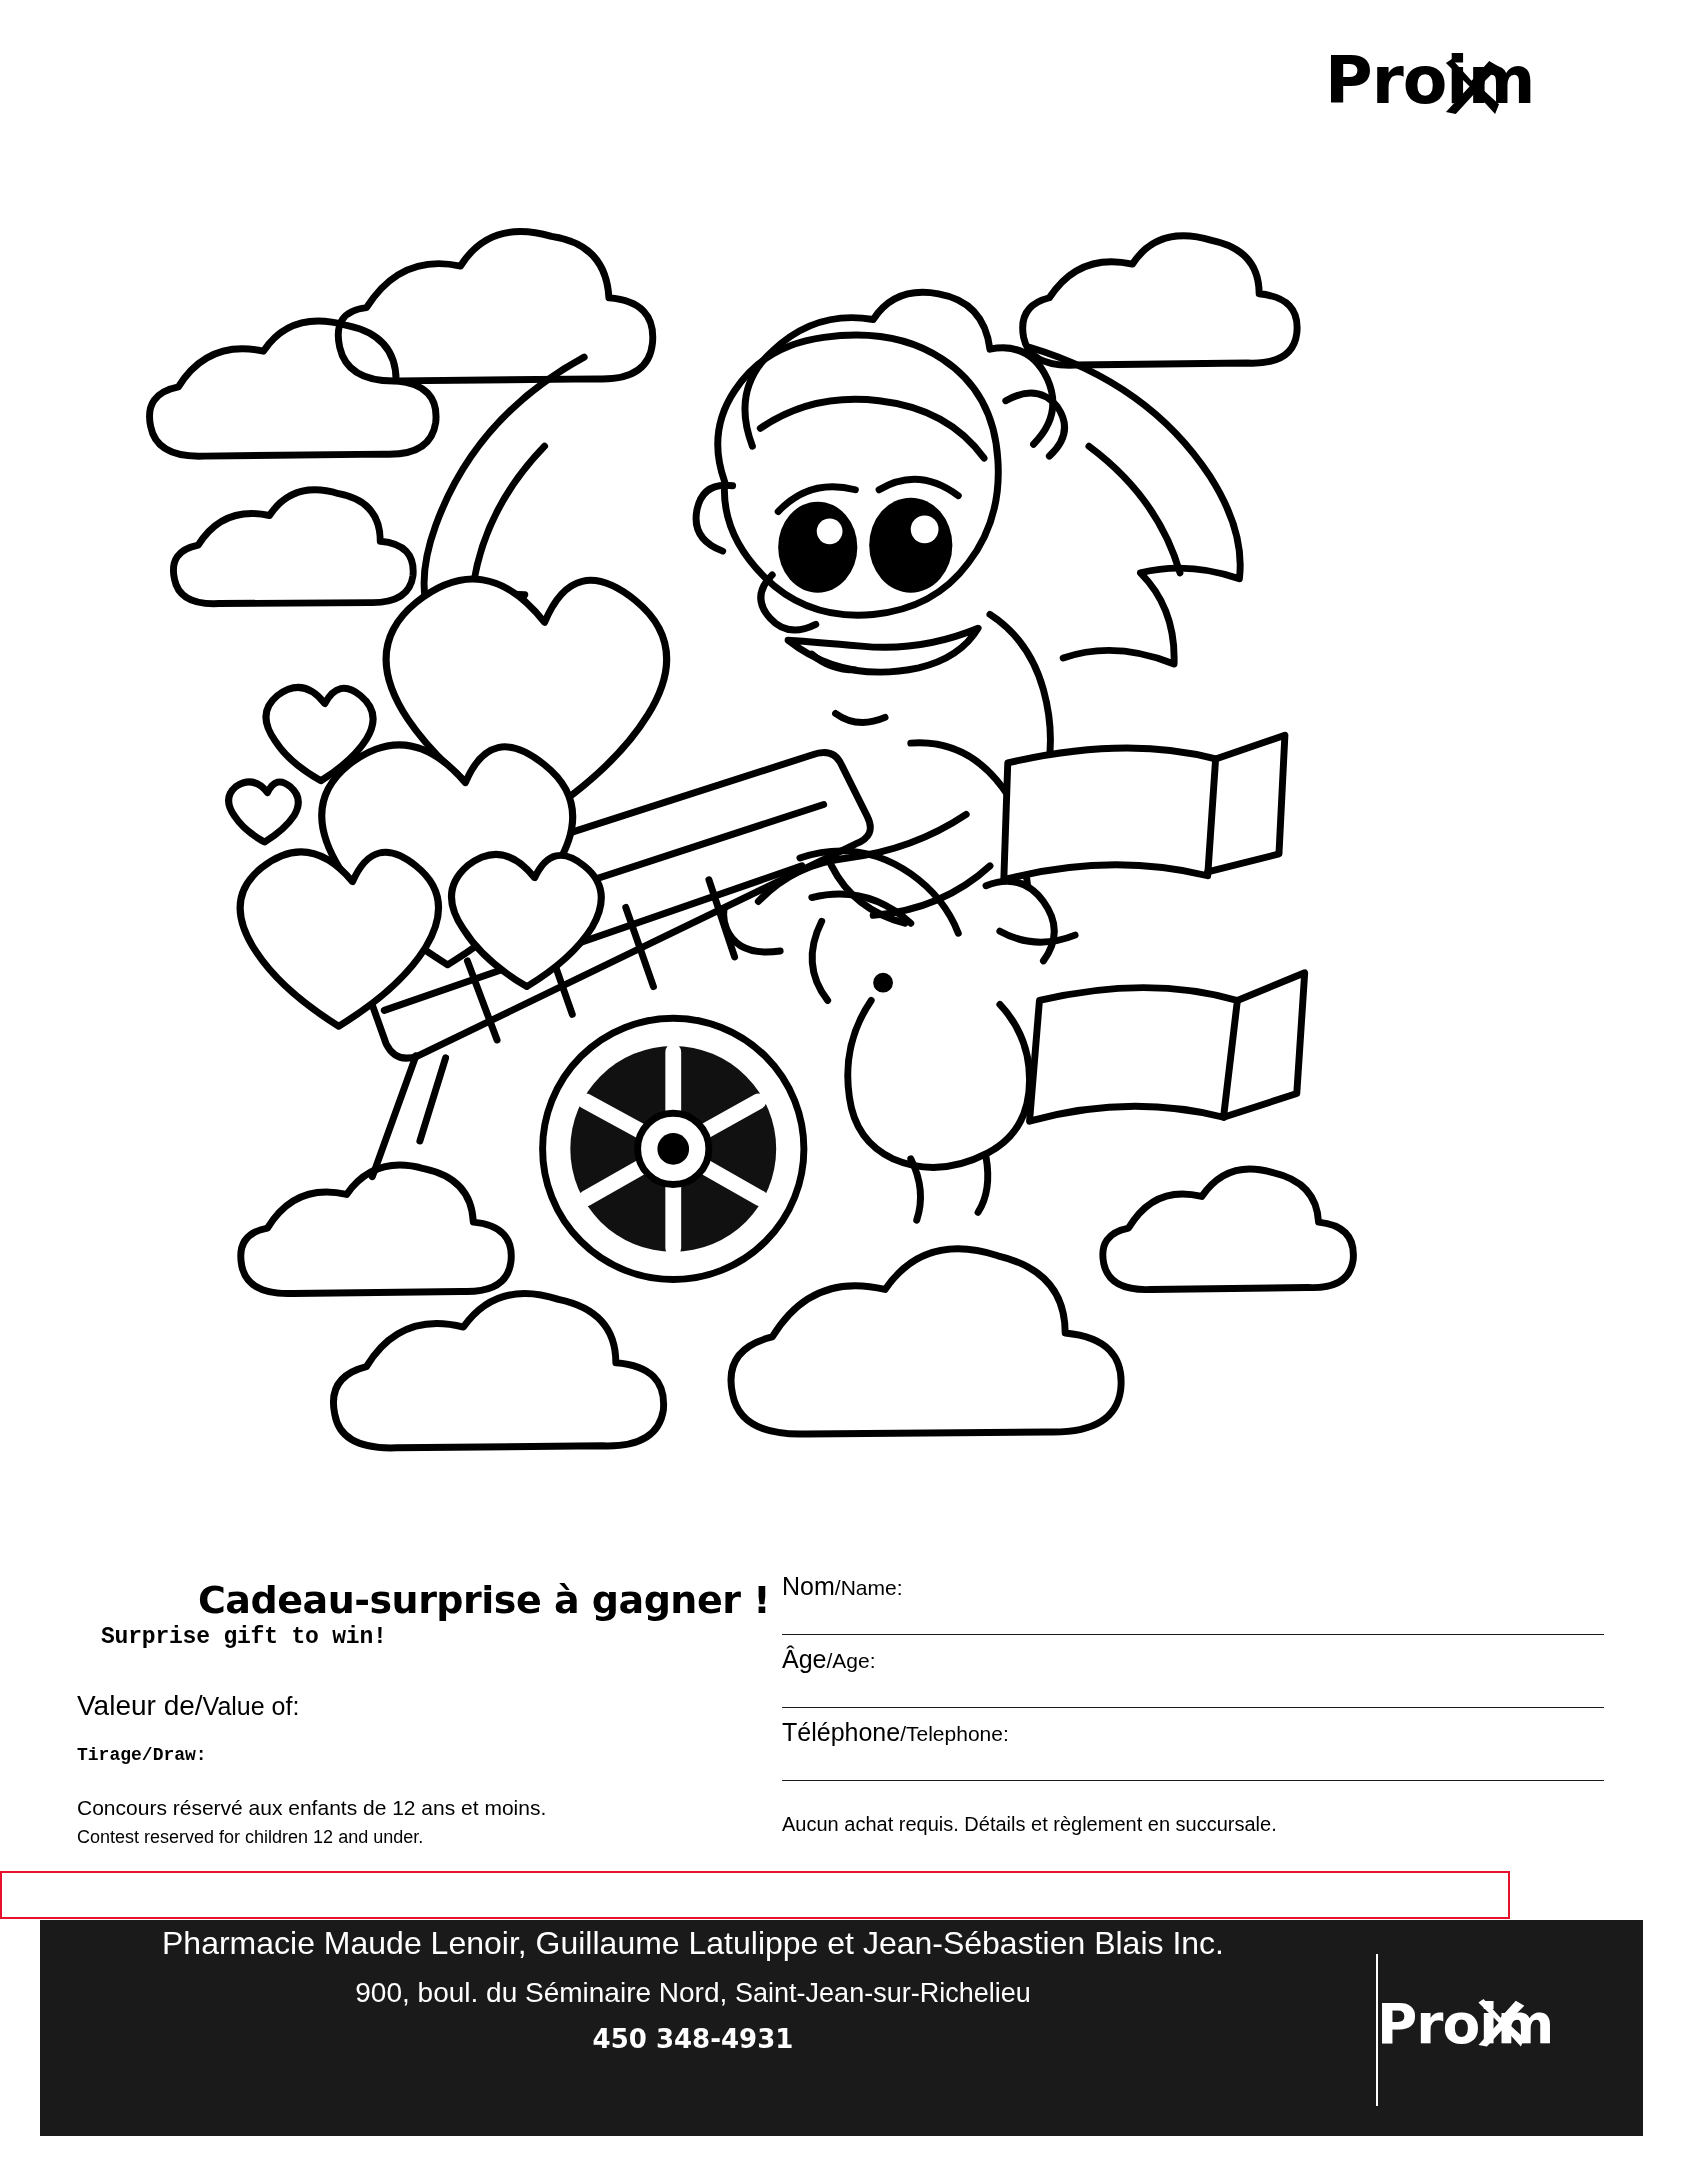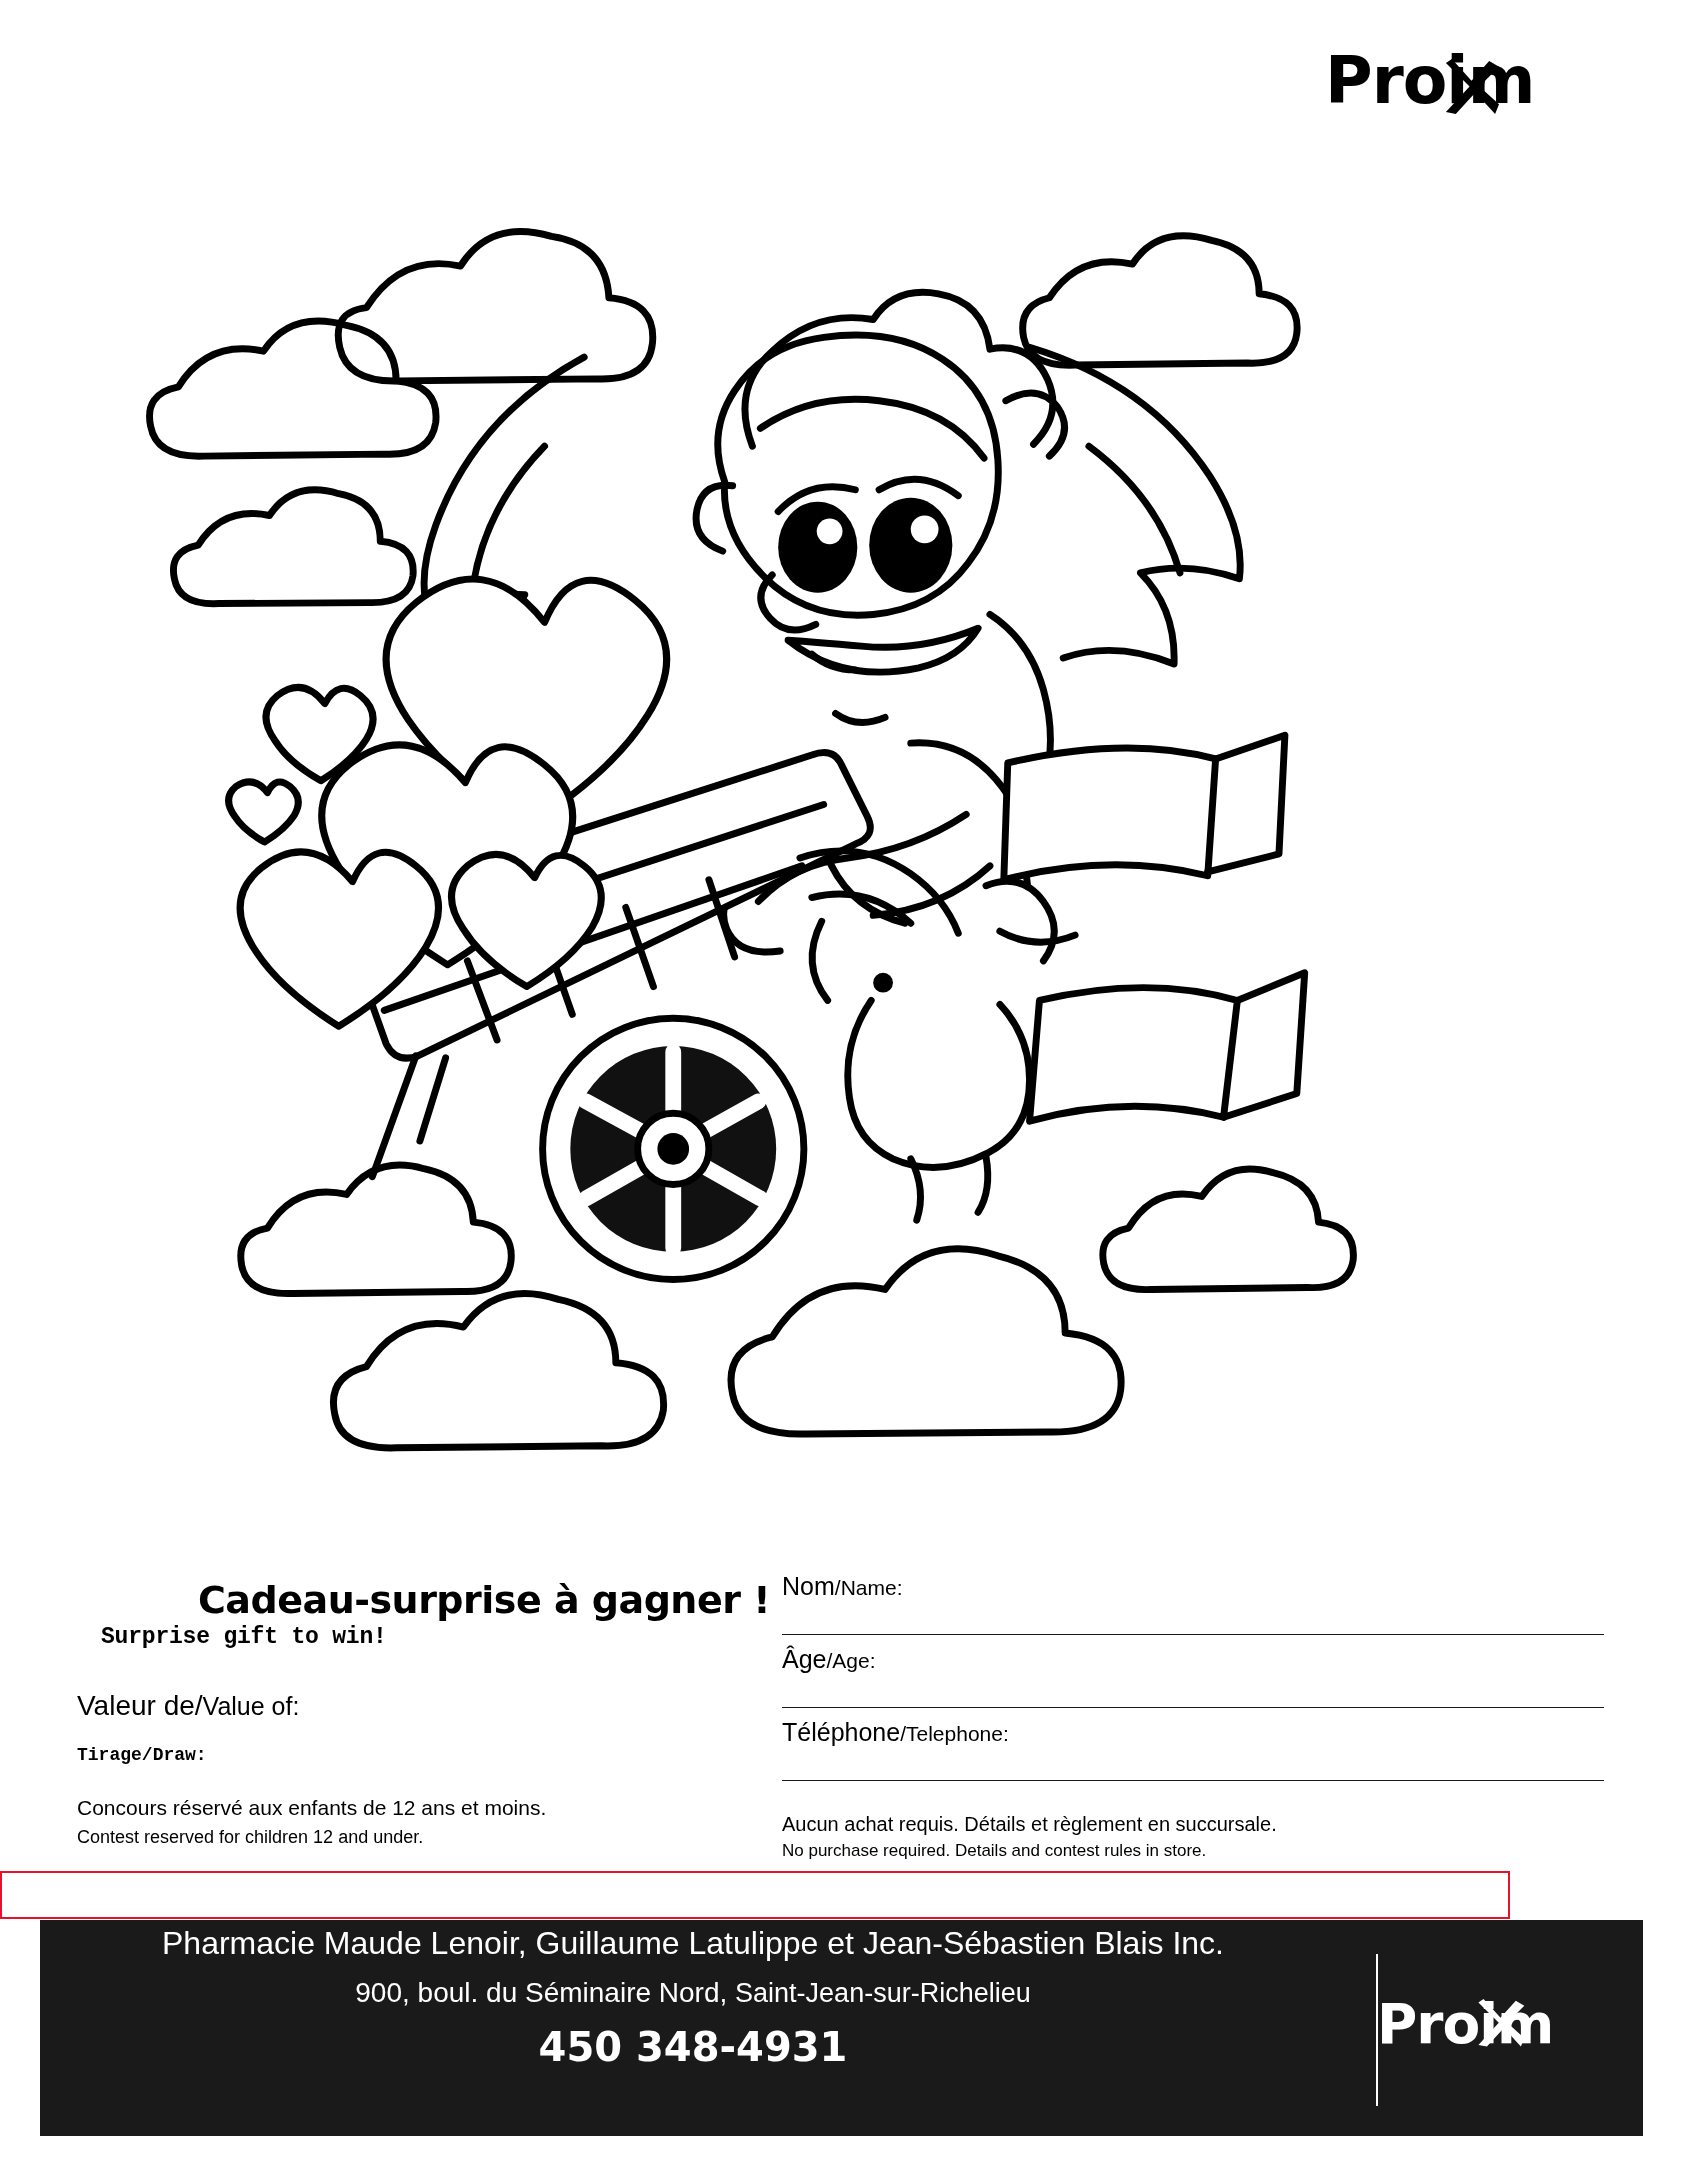--- a/index.html
+++ b/index.html
@@ -159,21 +159,21 @@
   .pharmacy-address {
     font-size: 28px;
     margin-top: 14px;
     line-height: 1.2;
     white-space: nowrap;
   }
   .pharmacy-address .city { font-size: 27px; }
   .pharmacy-phone {
     font-family: "DejaVu Sans", sans-serif;
     font-weight: bold;
-    font-size: 40px;
+    font-size: 26px;
     margin-top: 14px;
   }
   .banner-divider {
     position: absolute;
     right: 265px;
     top: 34px;
     bottom: 30px;
     width: 2px;
     background: #ffffff;
   }
@@ -338,21 +338,20 @@
 
   <div class="field">
     <div class="field-label">
       <span>Téléphone</span><span class="sub">/</span><span class="sub">Telephone:</span>
     </div>
     <div class="field-rule"></div>
   </div>
 
   <div class="disclaimer">
     <div class="disclaimer-fr">Aucun achat requis. Détails et règlement en succursale.</div>
-    <div class="disclaimer-en">No purchase required. Details and contest rules  in store.</div>
   </div>
 </div>
 
 <div class="banner">
   <div class="banner-inner">
     <div class="banner-text">
       <div class="pharmacy-name">Pharmacie Maude Lenoir, Guillaume Latulippe et Jean-Sébastien Blais Inc.</div>
       <div class="pharmacy-address">
         <span>900, boul. du Séminaire Nord,</span>
         <span class="city">Saint-Jean-sur-Richelieu</span>

